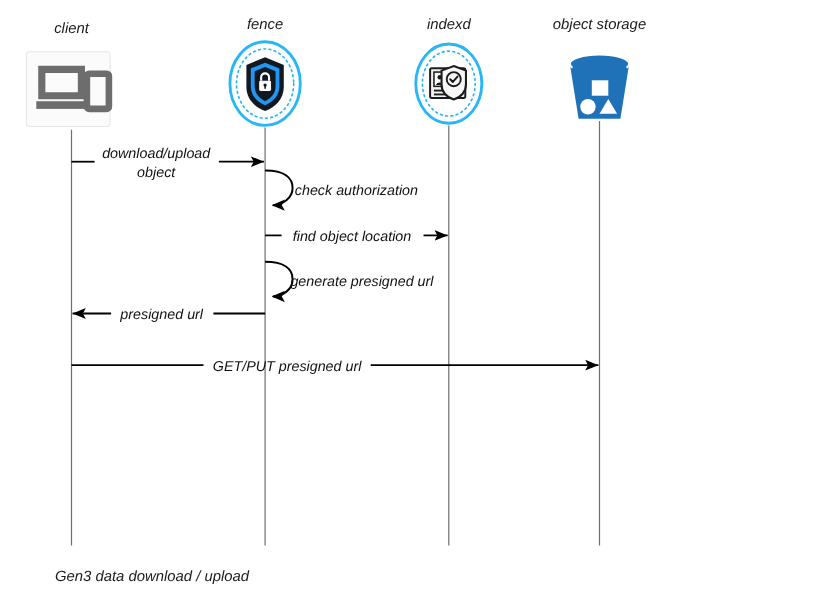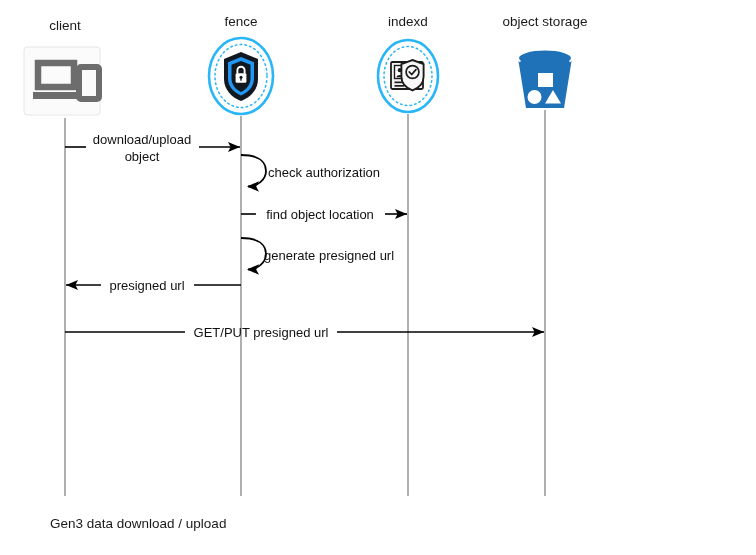--- a/index.html
+++ b/index.html
@@ -12,20 +12,21 @@
     height: 555px;
     position: relative;
     font-family: "Liberation Sans", sans-serif;
     overflow: hidden;
   }
   #diagram-root {
     position: absolute;
     left: 0; top: 0;
     width: 631px;
     height: 555px;
+    font-style: italic;
   }
   svg#seq-svg {
     position: absolute;
     left: 0; top: 0;
     width: 756px;
     height: 555px;
     display: block;
   }
   .actor-label {
     font-family: "Liberation Sans", sans-serif;

